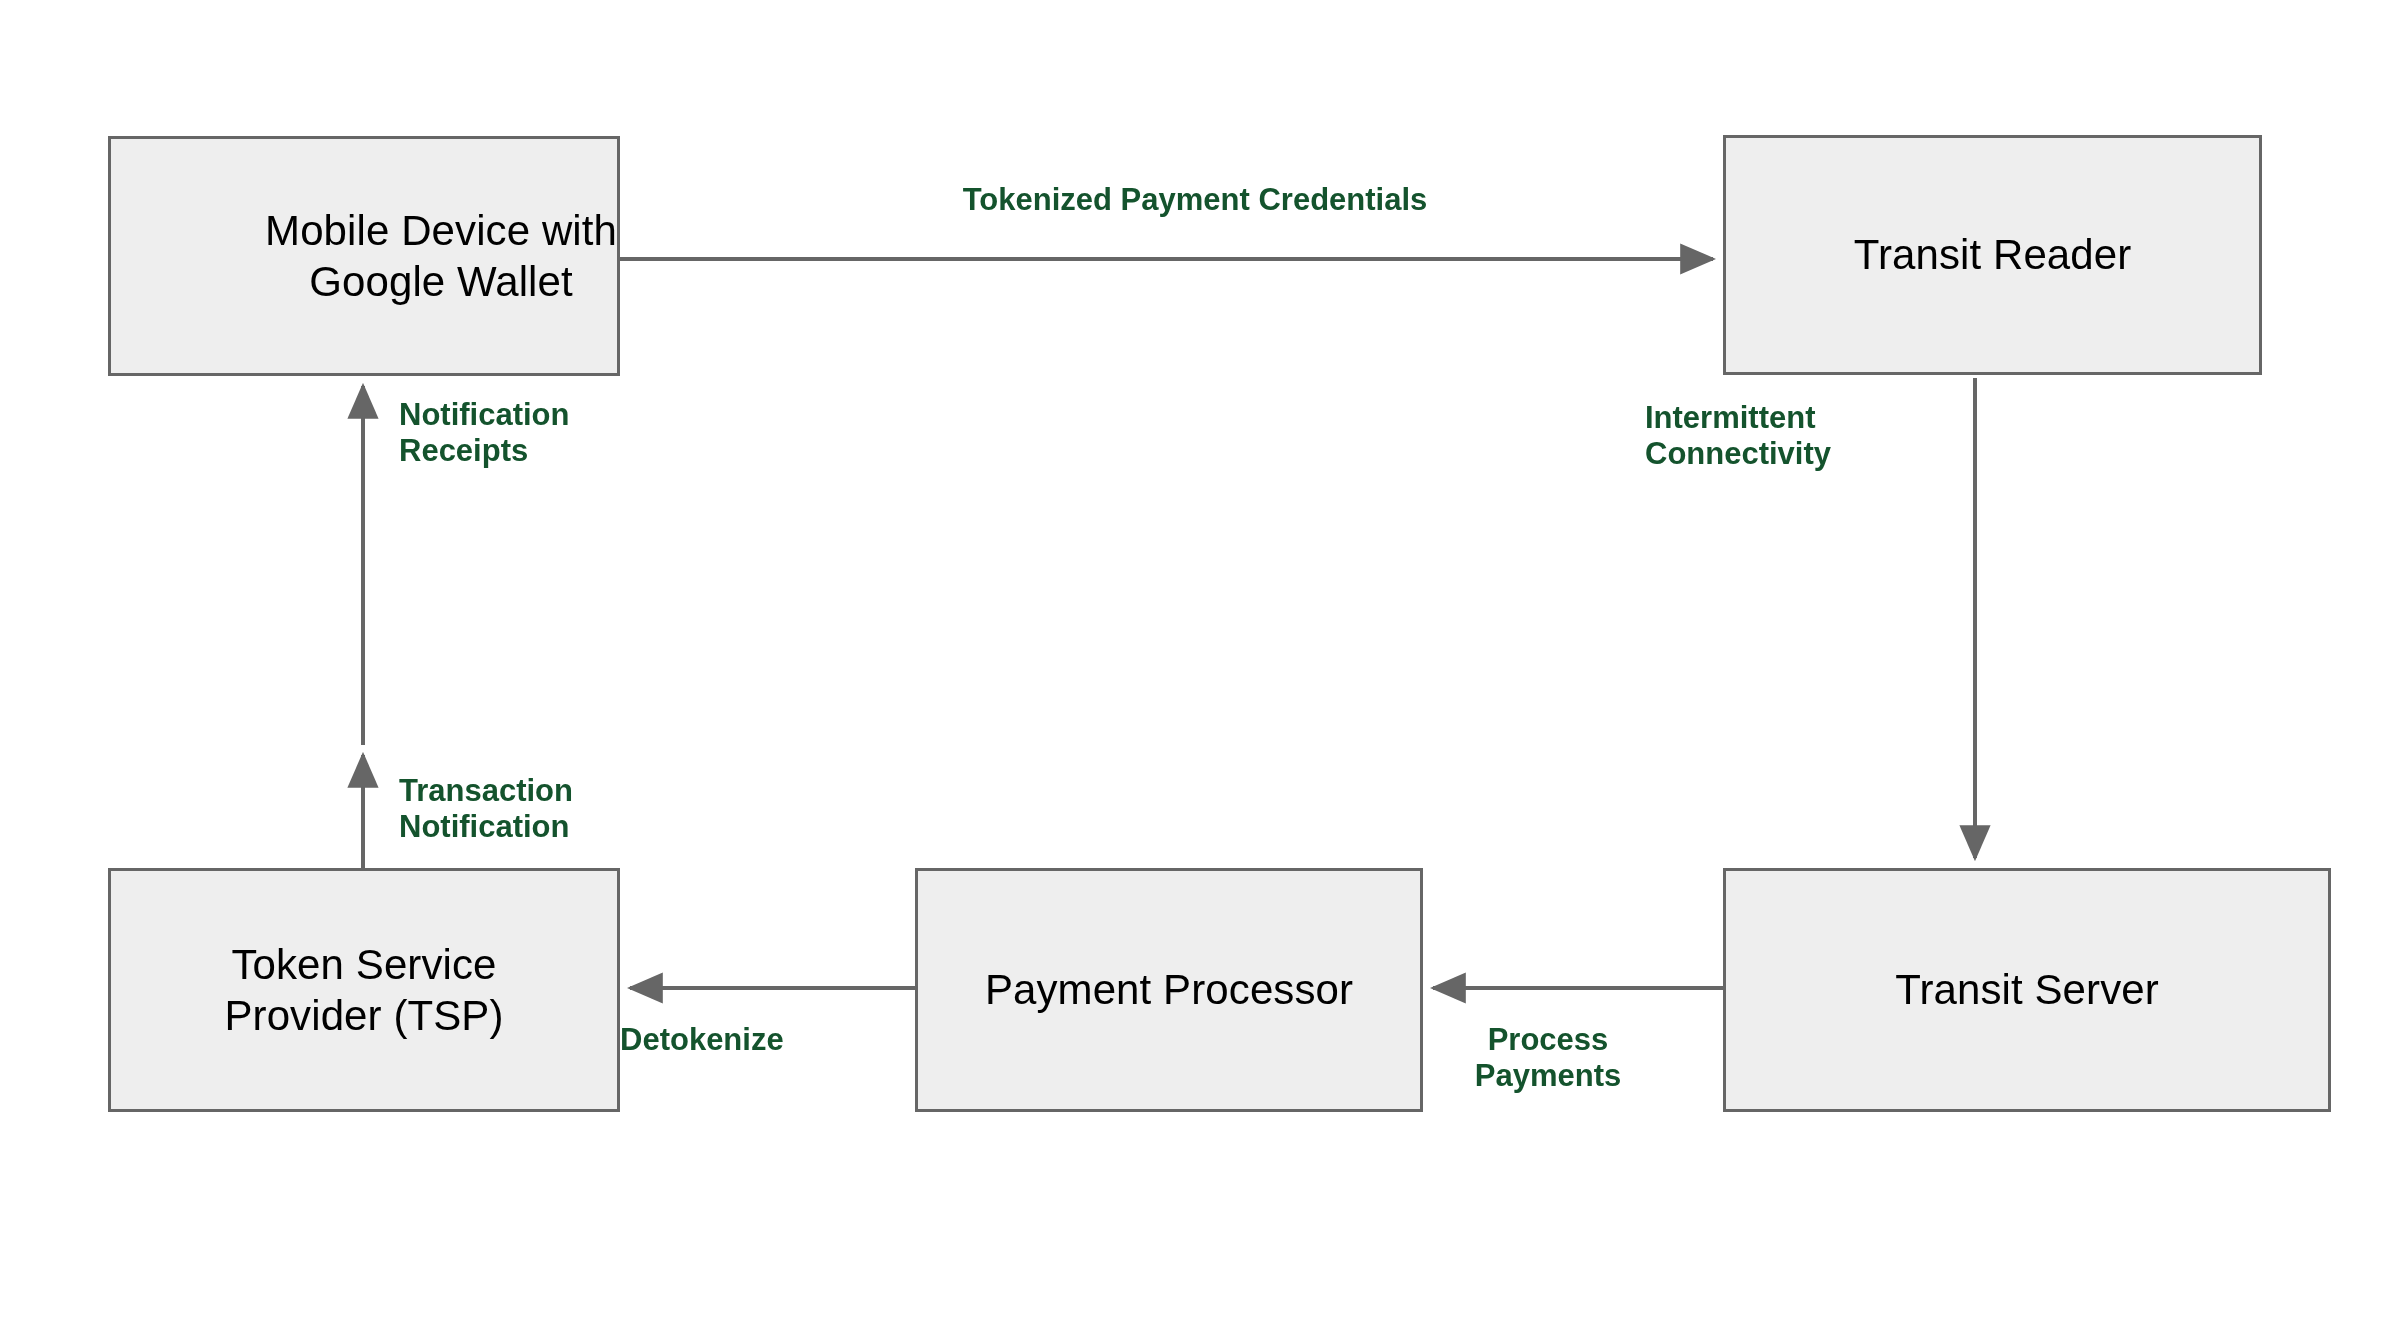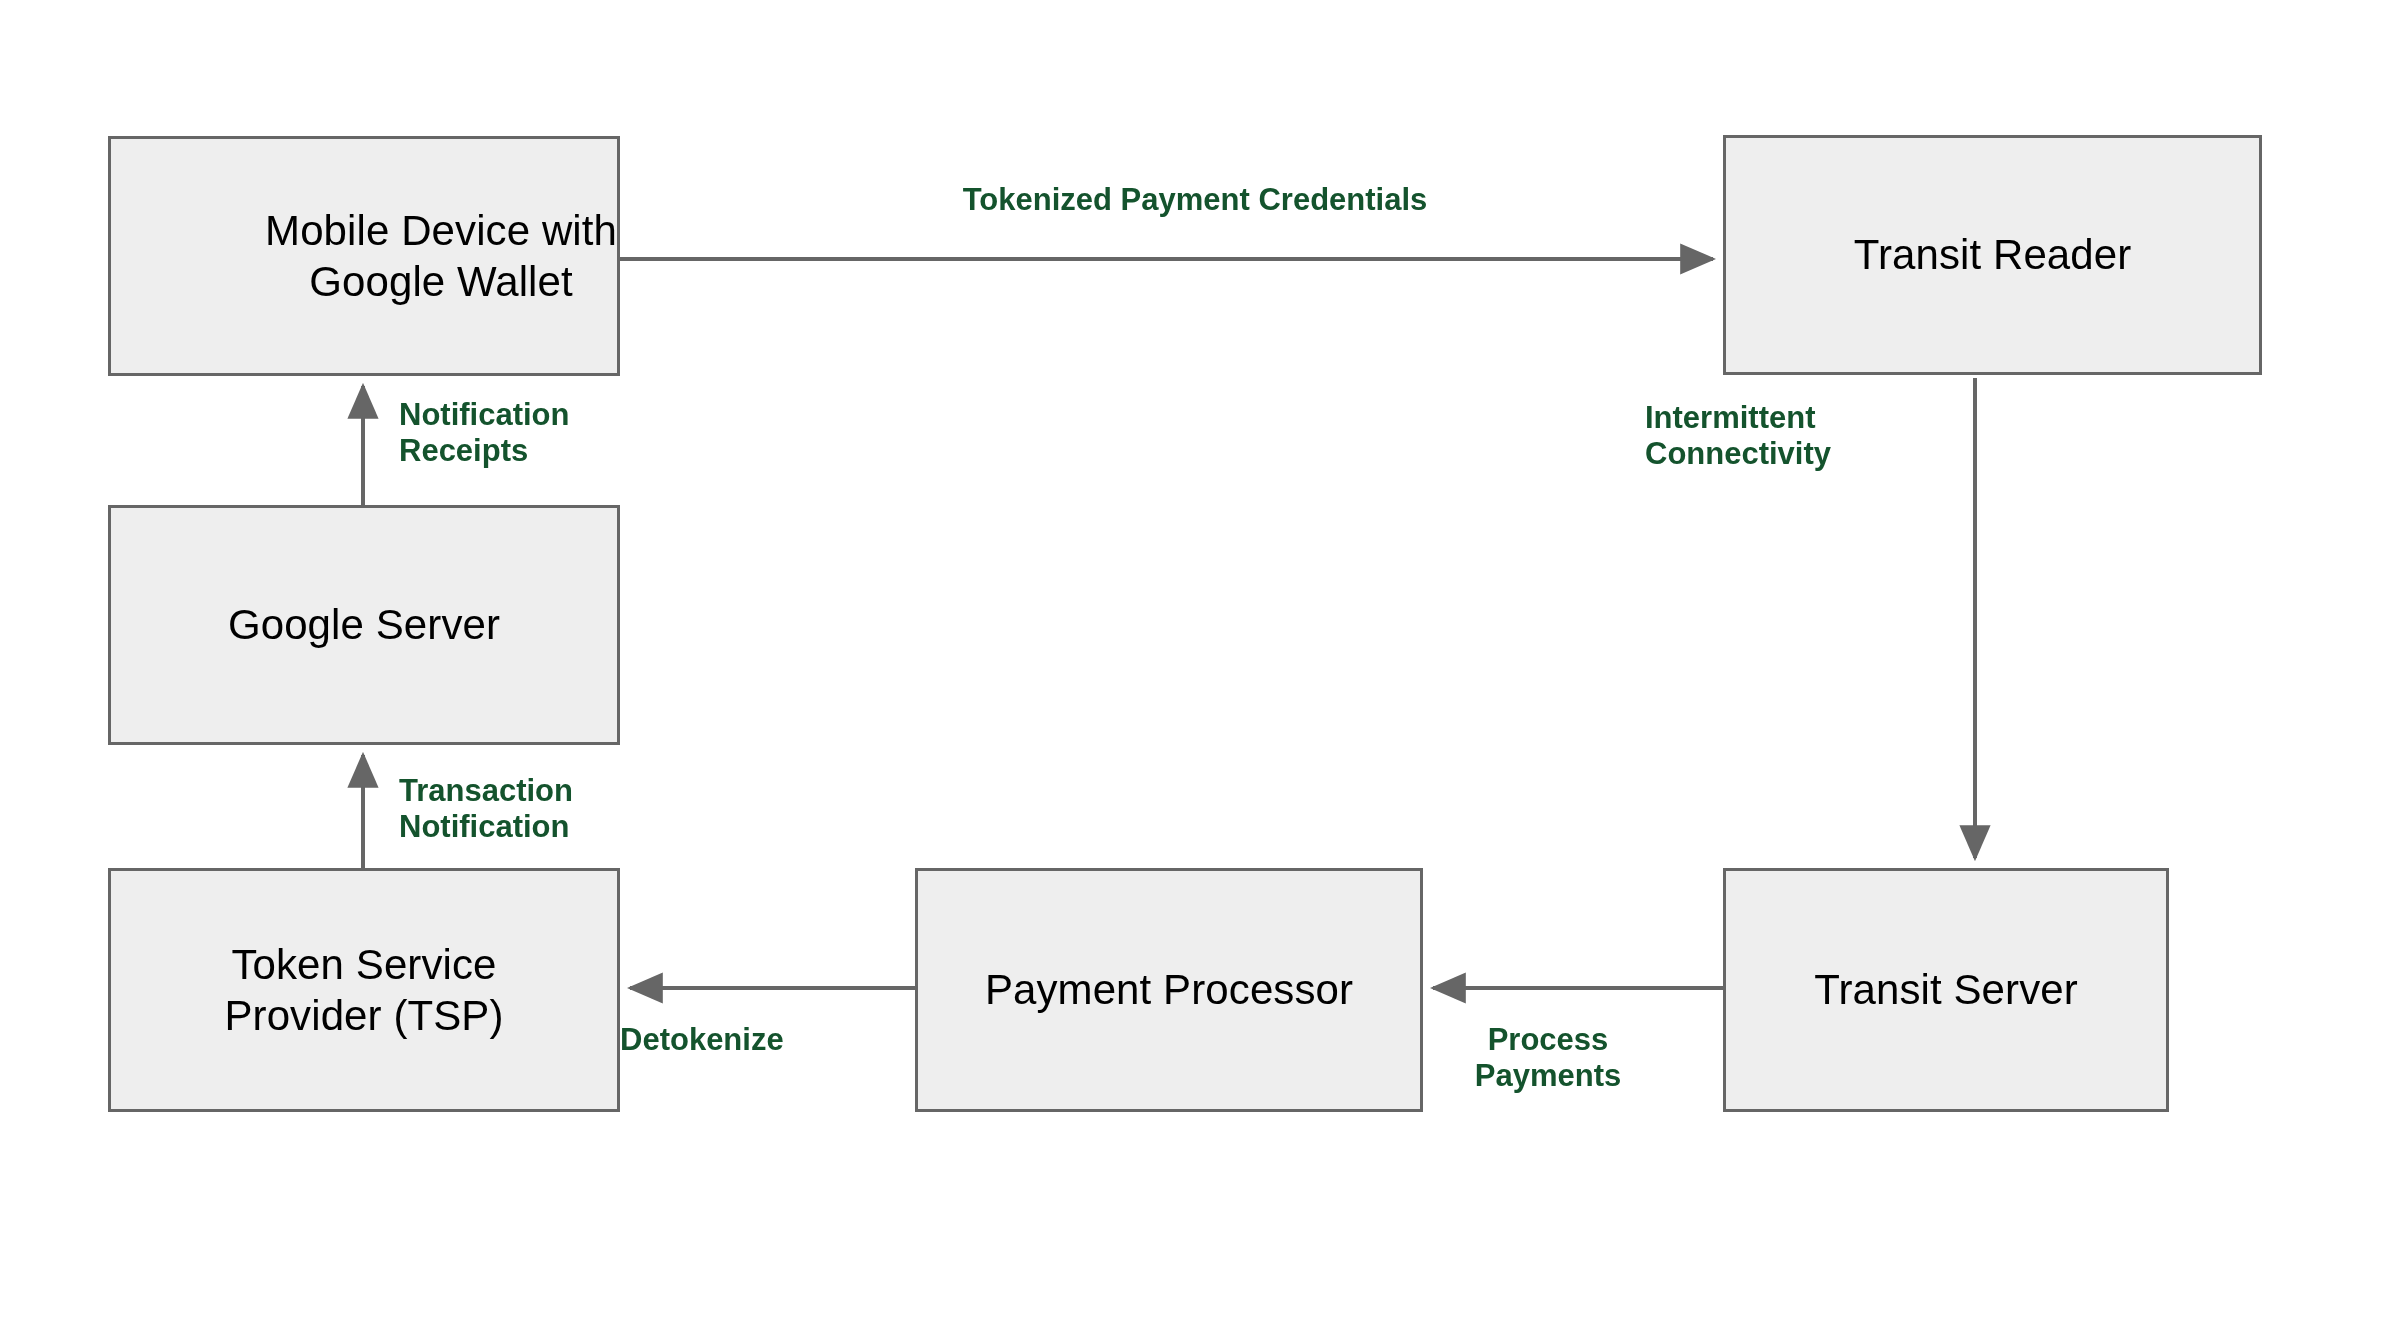--- a/index.html
+++ b/index.html
@@ -60,21 +60,21 @@
   .edge-label.lbl-left   { text-align: left; }
   .edge-label.lbl-right  { text-align: left; }
   .edge-label.lbl-center { text-align: center; }
 
   
   #node-mobile-device     { left: 108px;  top: 136px;  width: 512px; height: 240px; justify-content: flex-end; }
   #node-google-server     { left: 108px;  top: 505px;  width: 512px; height: 240px; }
   #node-tsp               { left: 108px;  top: 868px;  width: 512px; height: 244px; }
   #node-payment-processor { left: 915px;  top: 868px;  width: 508px; height: 244px; }
   #node-transit-reader    { left: 1723px; top: 135px;  width: 539px; height: 240px; }
-  #node-transit-server    { left: 1723px; top: 868px;  width: 446px; height: 244px; text-align: right; }
+  #node-transit-server    { left: 1723px; top: 868px;  width: 608px; height: 244px; text-align: right; }
 
   
   #label-tokenized-payment-credentials { left: 845px;  top: 182px; width: 700px; }
   #label-notification-receipts         { left: 399px;  top: 397px; width: 320px; }
   #label-transaction-notification      { left: 399px;  top: 773px; width: 340px; }
   #label-detokenize                    { left: 620px;  top: 1022px; width: 300px; }
   #label-intermittent-connectivity     { left: 1645px; top: 400px; width: 320px; }
   #label-batched-payments-credentials  { left: 1645px; top: 698px; width: 320px; }
   #label-process-payments              { left: 1438px; top: 1022px; width: 220px; }
 </style>
@@ -113,23 +113,20 @@
     <g>
       <line x1="363" y1="745" x2="363" y2="386" stroke="#666666" stroke-width="4" marker-end="url(#arrowhead)"></line>
     </g>
   </svg>
 
   <div class="node" id="node-mobile-device">
     <span class="node-label">Mobile Device with
 Google Wallet</span>
   </div>
 
-  <div class="node" id="node-google-server">
-    <span class="node-label">Google Server</span>
-  </div>
 
   <div class="node" id="node-tsp">
     <span class="node-label">Token Service
 Provider (TSP)</span>
   </div>
 
   <div class="node" id="node-payment-processor">
     <span class="node-label">Payment Processor</span>
   </div>
 

